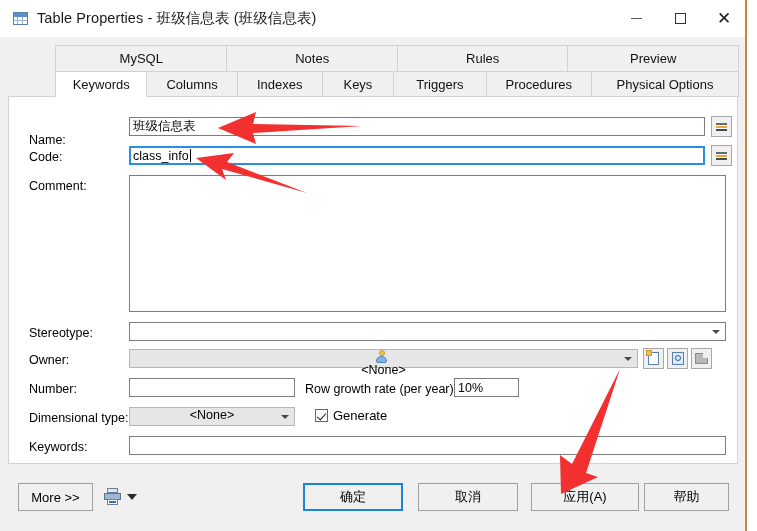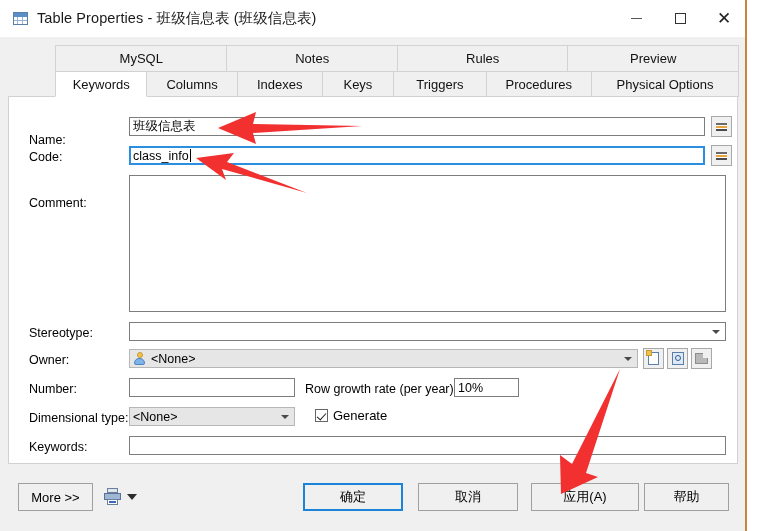--- a/index.html
+++ b/index.html
@@ -79,21 +79,21 @@
   }
   .eqglyph{display:block;width:11px;height:8px;
     background:linear-gradient(to bottom,#6a6a6a 0,#6a6a6a 2px,#fff 2px,#fff 3px,#e8a33d 3px,#e8a33d 5px,#fff 5px,#fff 6px,#4a4a4a 6px,#4a4a4a 8px);}
   .area{
     position:absolute;background:#ffffff;border:1px solid #7d7d7d;box-sizing:border-box;
   }
   .combo{
     position:absolute;background:#ffffff;border:1px solid #7d7d7d;box-sizing:border-box;
     height:19px;display:flex;align-items:center;padding:0 3px;font-size:12.5px;
   }
-  .combo.gray{background:#e6e6e6;border:1px solid #b6b6b6;}
+  .combo.gray{background:#e6e6e6;border:1px solid #b6b6b6;flex-direction:column;}
   .combo .arrow{
     position:absolute;right:5px;top:50%;margin-top:-2px;width:0;height:0;
     border-left:4px solid transparent;border-right:4px solid transparent;border-top:4px solid #4a4a4a;
   }
   .usericon{width:13px;height:13px;position:relative;margin-right:5px;flex:0 0 auto;}
   .usericon .head{position:absolute;left:4px;top:0;width:6px;height:6px;border-radius:50%;background:#f2c14e;border:1px solid #c89a2e;box-sizing:border-box;}
   .usericon .body{position:absolute;left:1px;top:6px;width:11px;height:7px;border-radius:5px 5px 2px 2px;background:#7fb4e6;border:1px solid #4f87c4;box-sizing:border-box;}
   .iconbtn{
     position:absolute;width:21px;height:21px;background:#f0f0f0;border:1px solid #a8a8a8;
     box-sizing:border-box;display:flex;align-items:center;justify-content:center;
@@ -198,21 +198,21 @@
 
     <span class="lbl" style="left:20px;top:53px;">Code:</span>
     <div class="txt focus" style="left:120px;top:49px;width:576px;">
       <span>class_info</span>
         <span class="caret"></span>
     </div>
     <div class="eqbtn" style="left:702px;top:48px;">
         <span class="eqglyph"></span>
       </div>
 
-    <span class="lbl" style="left:20px;top:82px;margin-top:17px;">Comment:</span>
+    <span class="lbl" style="left:20px;top:82px;">Comment:</span>
     <div class="area" style="left:120px;top:78px;width:597px;height:137px;">
       
     </div>
 
     <span class="lbl" style="left:20px;top:229px;">Stereotype:</span>
     <div class="combo" style="left:120px;top:225px;width:597px;">
       <span></span>
       <span class="arrow"></span>
     </div>
 

